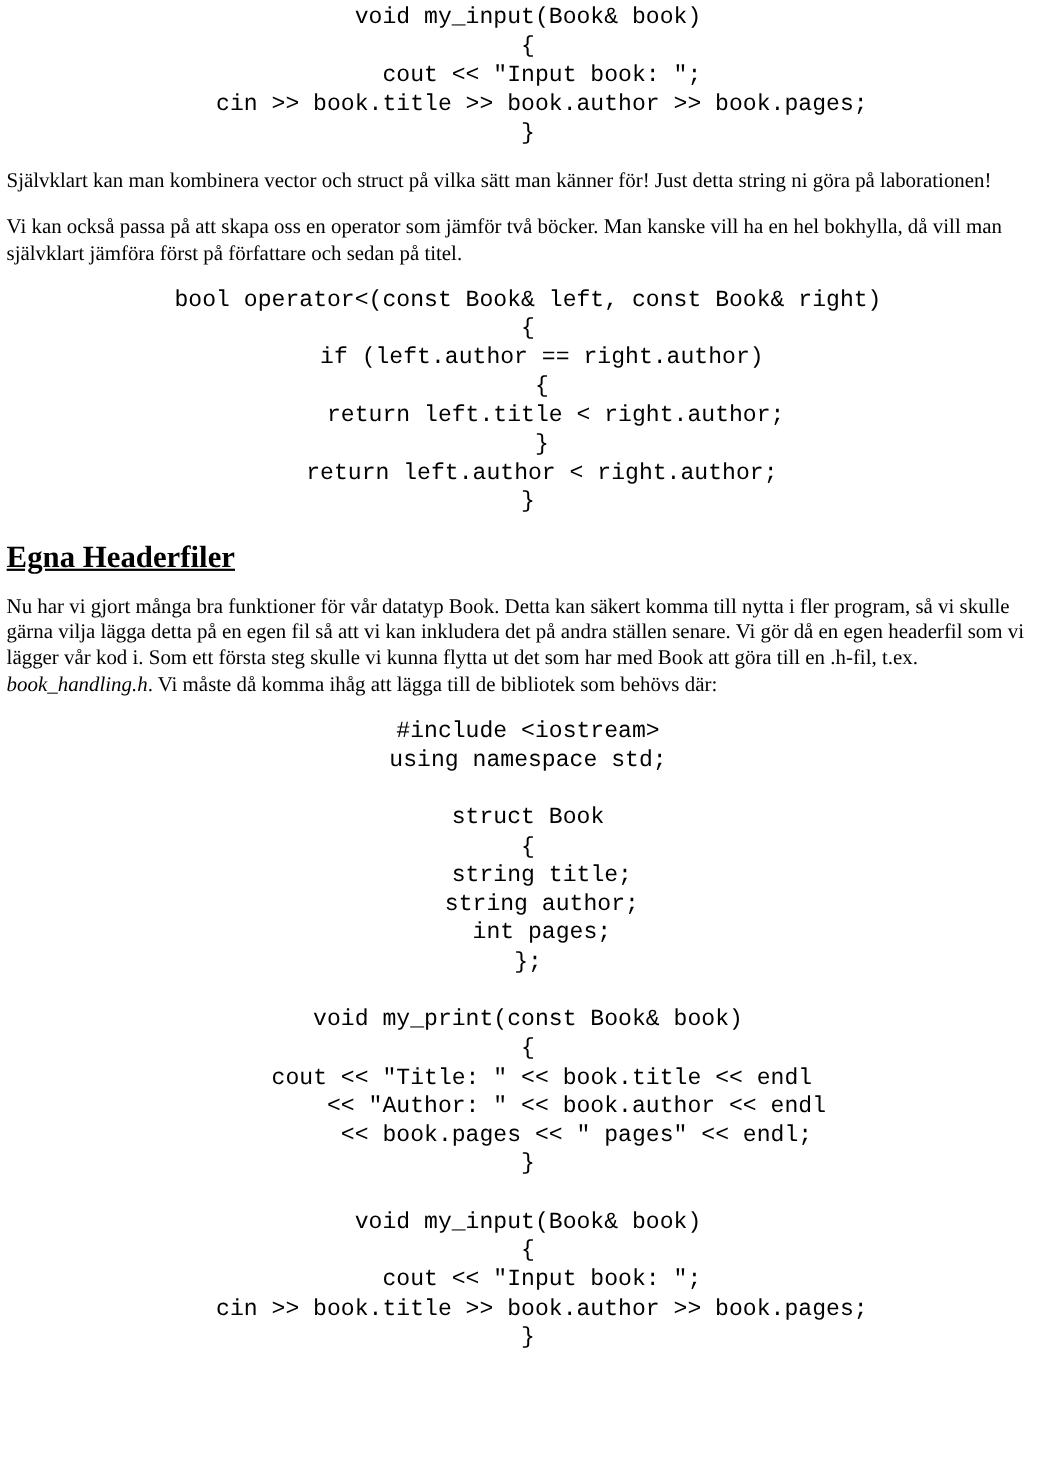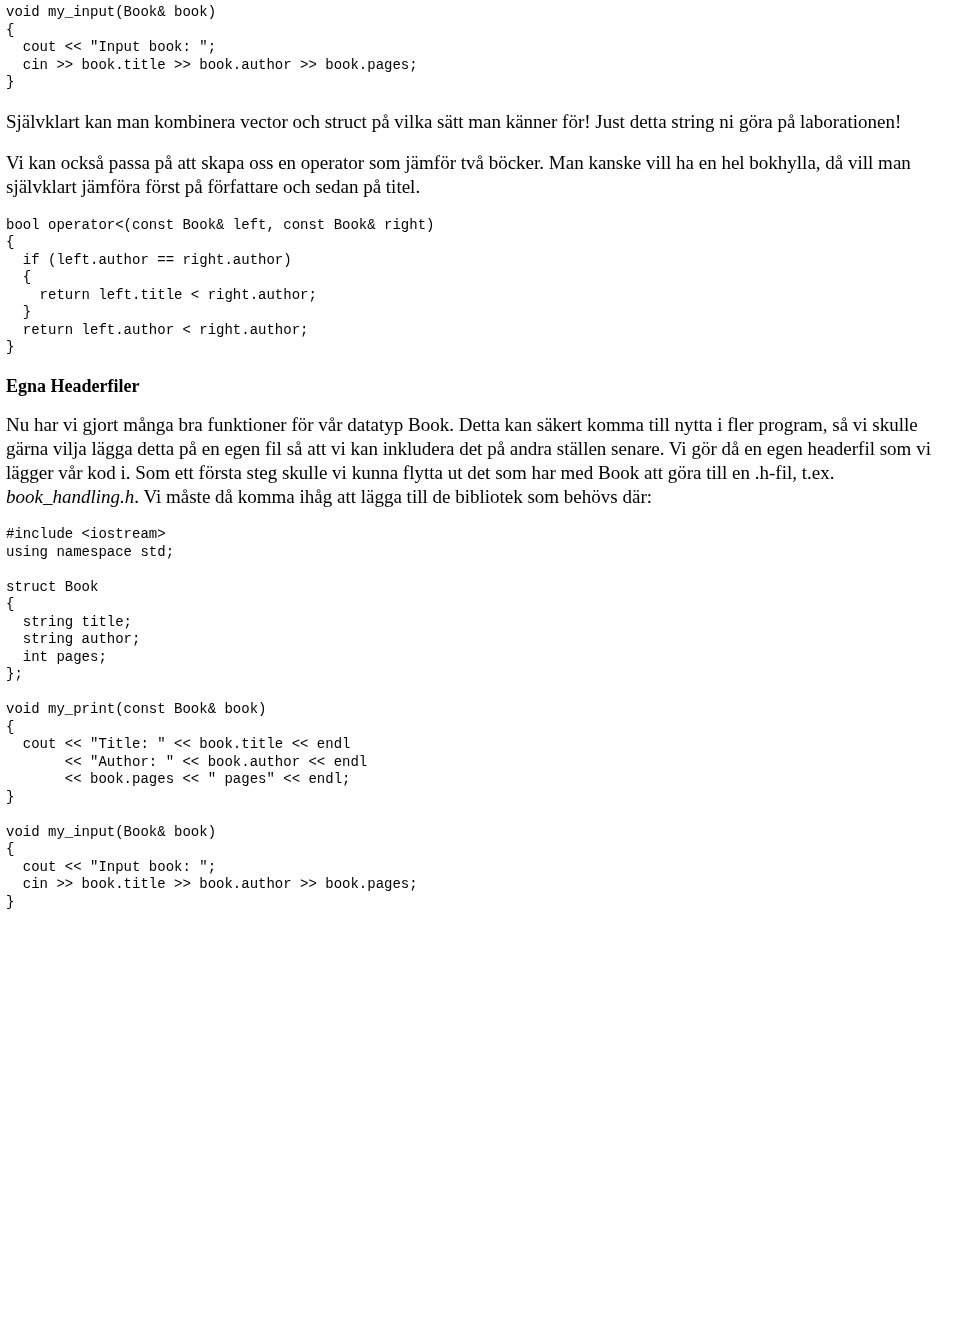--- a/index.html
+++ b/index.html
@@ -8,33 +8,35 @@
     line-height: 1.25;
     margin: 0;
     padding: 4px 6px;
     color: #000;
     background: #fff;
     width: 960px;
     box-sizing: border-box;
   }
   pre.code {
     font-family: "Courier New", Courier, monospace;
-    font-size: 14px;
+    font-size: 21px;
     line-height: 1.25;
     white-space: pre;
     margin: 0 0 18px 0;
+    text-align: center;
   }
   p {
     margin: 0 0 18px 0;
   }
   h2 {
     font-family: "Times New Roman", Times, serif;
     font-weight: bold;
-    font-size: 18px;
+    font-size: 28px;
     margin: 0 0 16px 0;
+    text-decoration: underline;
   }
   em { }
 </style>
 </head>
 <body>
 
 <pre class="code">void my_input(Book&amp; book)
 {
   cout &lt;&lt; "Input book: ";
   cin &gt;&gt; book.title &gt;&gt; book.author &gt;&gt; book.pages;

